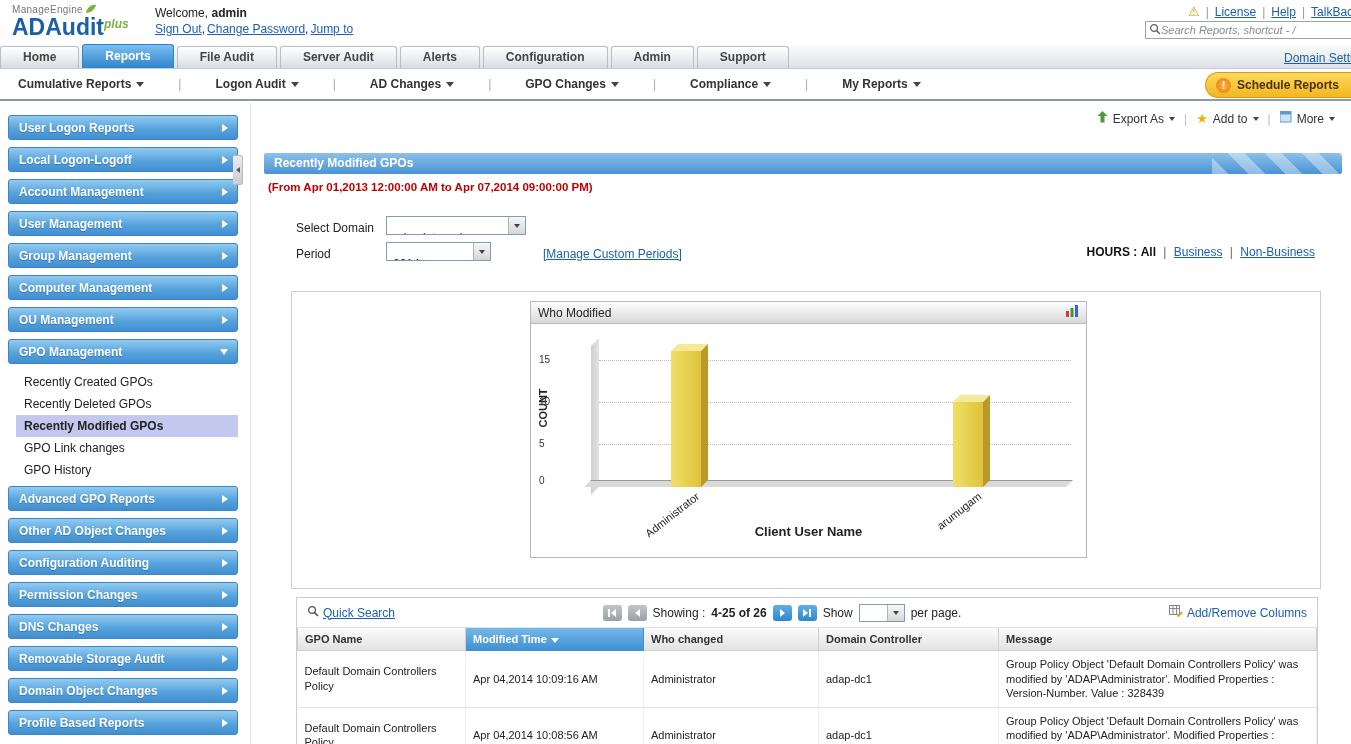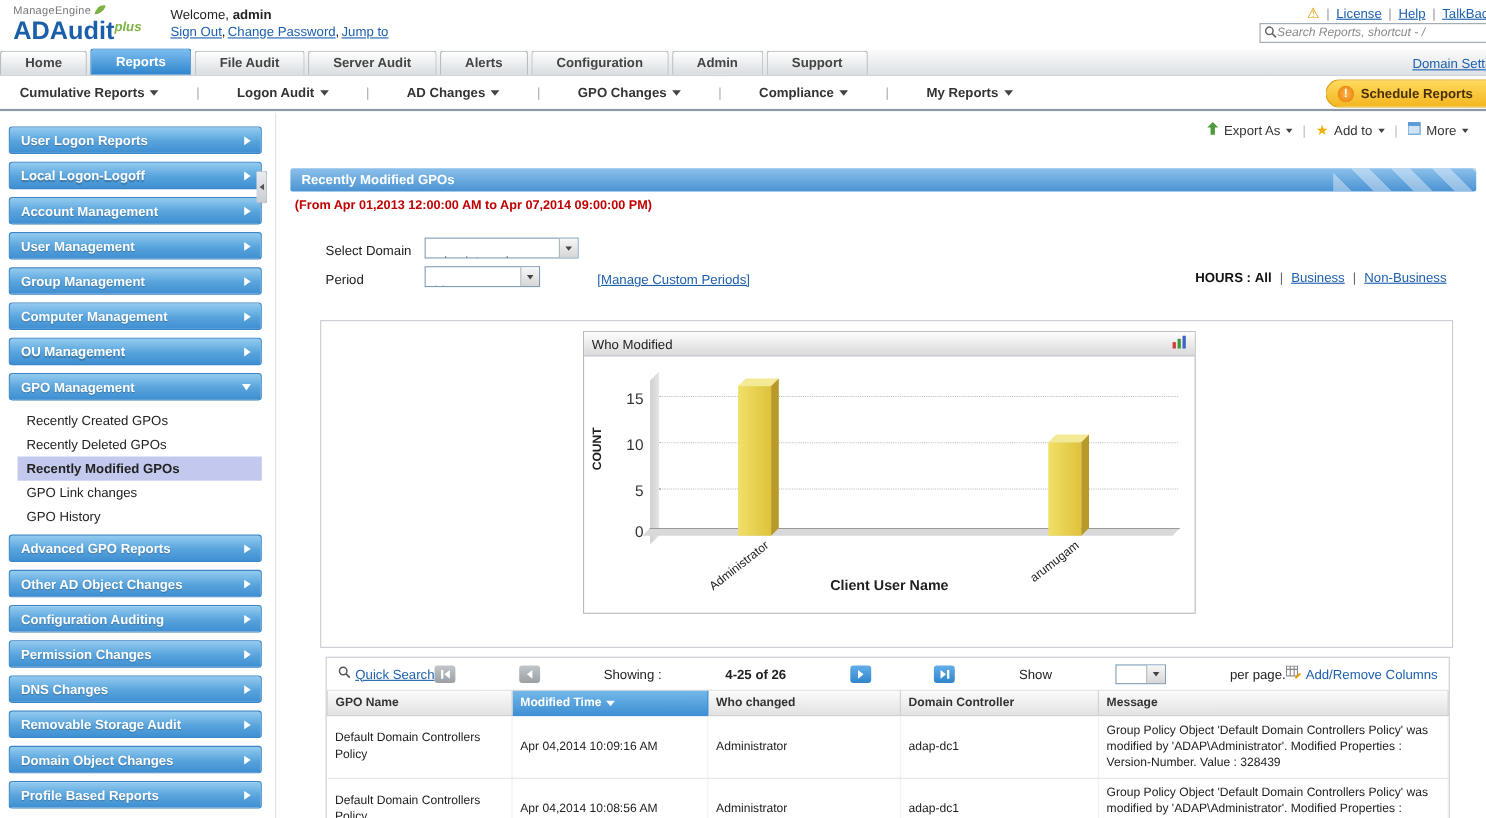--- a/index.html
+++ b/index.html
@@ -80,35 +80,35 @@
   
   .chart-panel{position:absolute;top:188px;left:40px;width:1030px;height:298px;border:1px solid #c9ced3;background:#fff}
   .chart-box{position:absolute;left:238px;top:9px;width:557px;height:257px;border:1px solid #b5bac0;background:#fff}
   .chart-header{height:22px;background:linear-gradient(#fdfdfd,#d9d9d9);border-bottom:1px solid #b5bac0;display:flex;align-items:center;justify-content:space-between;padding:0 7px;font-weight:normal;font-size:12px;color:#222}
   .plot{position:relative;width:100%;height:233px}
   .ylabel{position:absolute;left:-28px;top:78px;width:80px;text-align:center;transform:rotate(-90deg);font-weight:bold;font-size:11px;color:#222}
   .wall{position:absolute;left:60px;top:14px;width:8px;height:149px;background:linear-gradient(90deg,#cfcfcf,#e4e4e4);transform:skewY(-45deg);transform-origin:100% 0}
   .floor{position:absolute;left:60px;top:156px;width:482px;height:7px;background:#d9d9d9;border-top:1px solid #9a9a9a;transform:skewX(-45deg);transform-origin:0 0}
   .grid{position:absolute;left:68px;width:472px;border-top:1px dotted #bcbcbc}
   .g15{top:36px}.g10{top:78px}.g5{top:120px}
-  .tick{position:absolute;left:8px;width:46px;text-align:right;font-size:14px;color:#333}
+  .tick{position:absolute;left:8px;width:46px;font-size:10px;color:#333}
   .t15{top:30px}.t10{top:72px}.t5{top:114px}.t0{top:151px}
   .bar{position:absolute;bottom:70px;width:30px;background:linear-gradient(90deg,#f0e068,#dfc23a)}
   .bar::before{content:"";position:absolute;left:0;top:-7px;width:100%;height:7px;background:#f4ea96;transform:skewX(-45deg);transform-origin:0 100%}
   .bar::after{content:"";position:absolute;top:0;right:-7px;width:7px;height:100%;background:#b89a28;transform:skewY(-45deg);transform-origin:0 0}
   .bar1{left:140px}.bar2{left:422px}
   .xlab{position:absolute;top:166px;width:120px;text-align:right;font-size:11px;color:#222;transform:rotate(-38deg);transform-origin:top right}
   .xl1{left:43px}.xl2{left:325px}
   .x-title{position:absolute;left:0;right:0;top:200px;text-align:center;font-weight:bold;font-size:13px;color:#222}
 
   
   .table-panel{position:absolute;top:494px;left:45px;right:33px;border:1px solid #c9ced3;background:#fff}
   .table-toolbar{height:30px;display:flex;align-items:center;padding:0 10px;border-bottom:1px solid #e2e2e2}
   .qs{display:flex;align-items:center;gap:4px;white-space:nowrap}
-  .pager{flex:1;display:flex;align-items:center;justify-content:space-between;gap:6px;white-space:nowrap}
+  .pager{flex:1;display:flex;align-items:center;justify-content:center;gap:6px;white-space:nowrap}
   .pg-btn{width:19px;height:16px;border-radius:3px;display:flex;align-items:center;justify-content:center;gap:1px;cursor:pointer}
   .pg-dis{background:linear-gradient(#c2c6ca,#9aa0a6);cursor:default}
   .pg-on{background:linear-gradient(#63aee8,#2f85cc)}
   .pg-l{width:0;height:0;border-top:4px solid transparent;border-bottom:4px solid transparent;border-right:5px solid #fff}
   .pg-r{width:0;height:0;border-top:4px solid transparent;border-bottom:4px solid transparent;border-left:5px solid #fff}
   .pg-bar{width:2px;height:8px;background:#fff}
   .sel-show{width:46px;height:18px}
   .arcol{display:flex;align-items:center;gap:4px;white-space:nowrap}
   .arcol a{text-decoration:none}
   table{width:100%;border-collapse:collapse;font-size:11px;table-layout:fixed}

